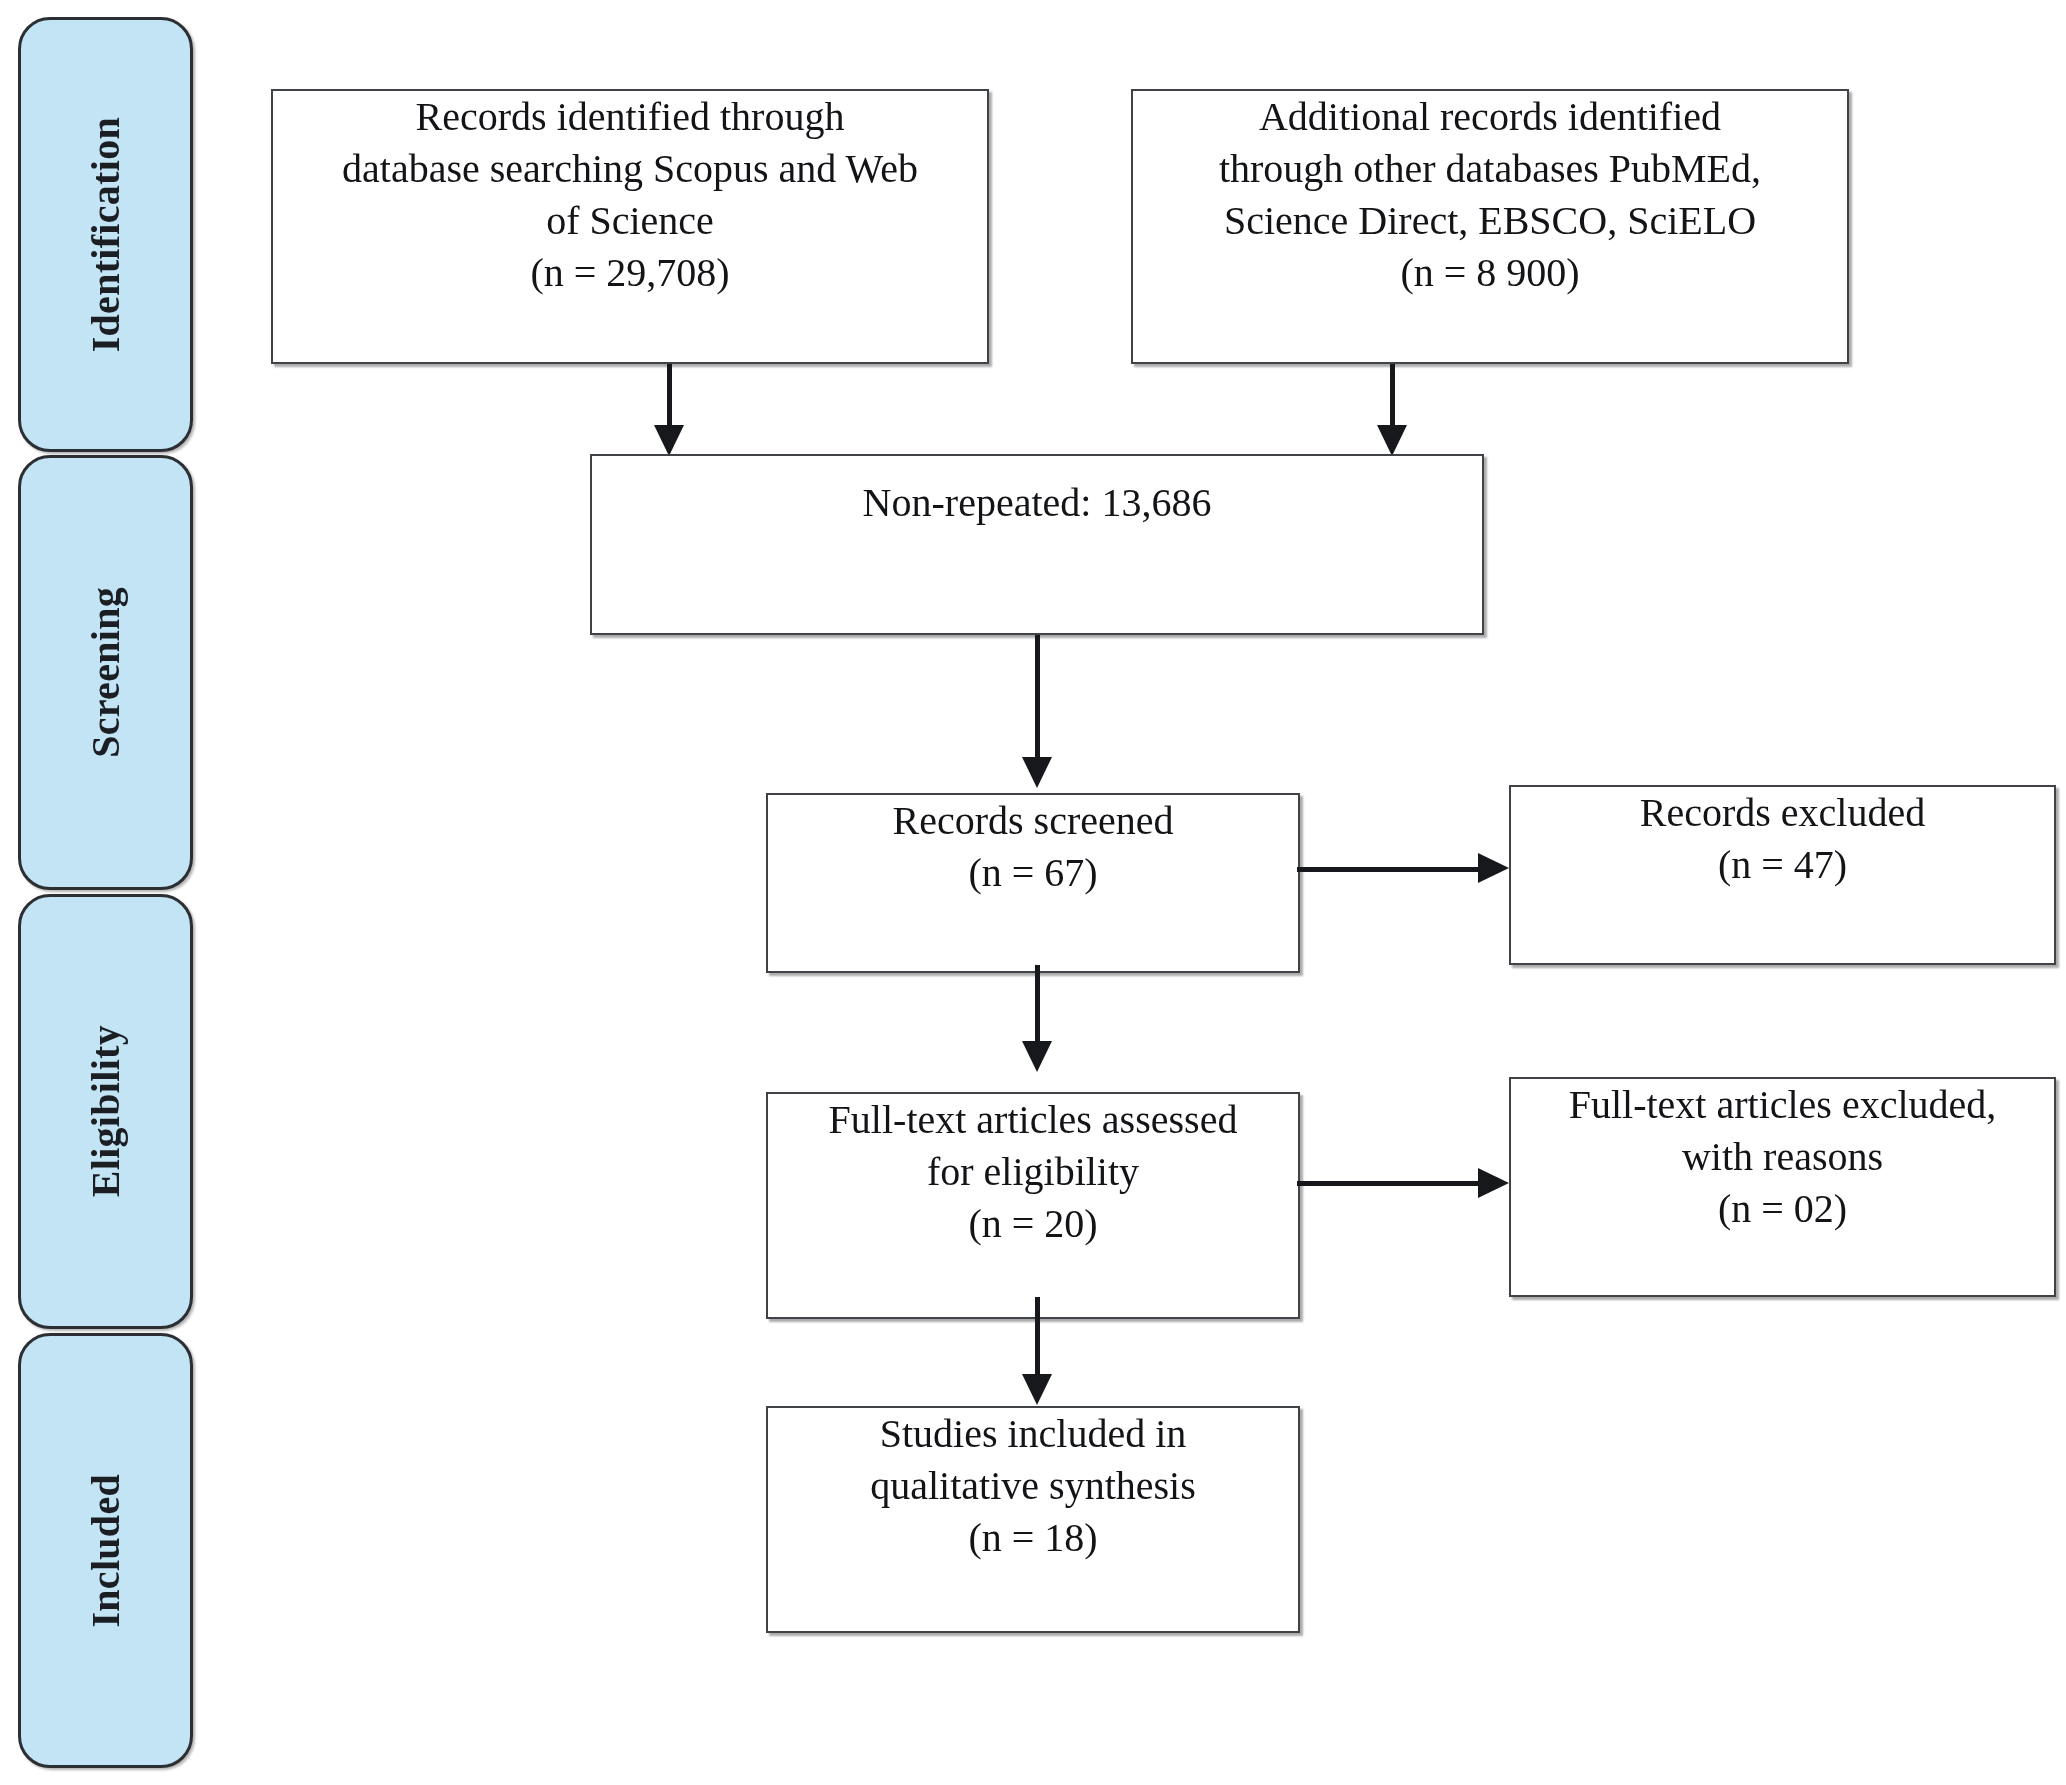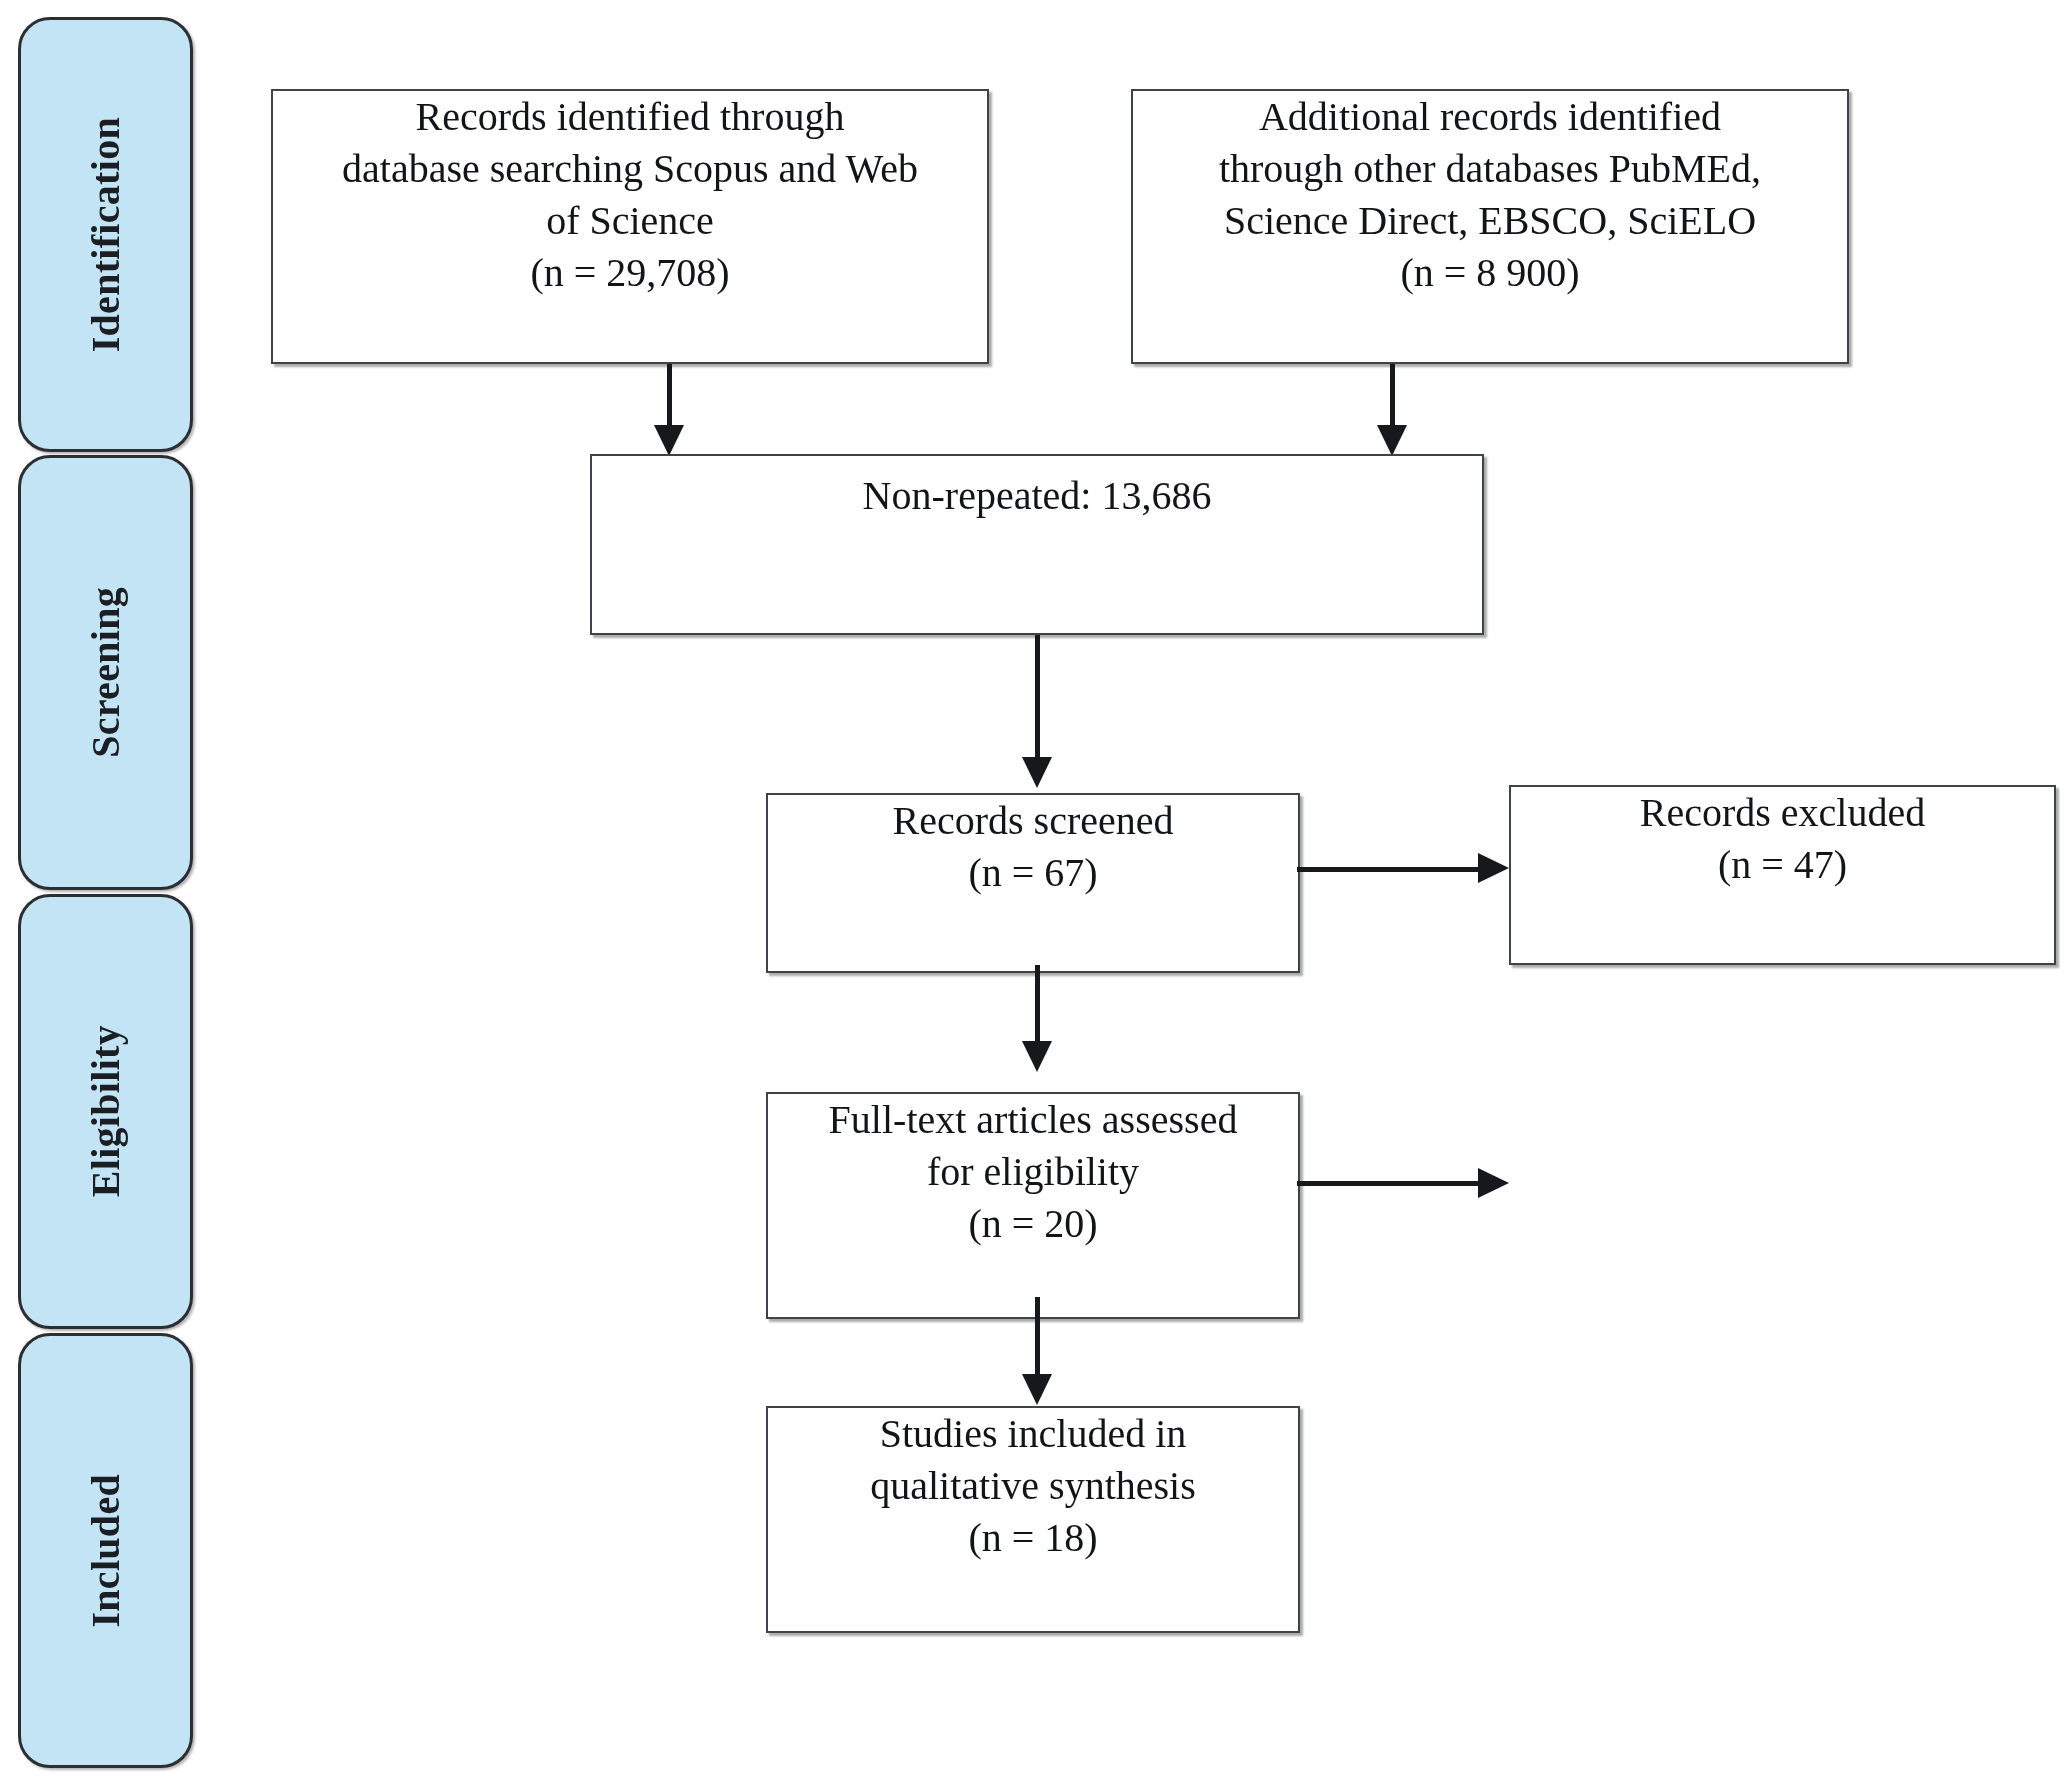--- a/index.html
+++ b/index.html
@@ -129,21 +129,21 @@
     </div>
   </div>
 
   <div class="v-line" style="left:667px;top:364px;height:65px;"></div>
   <div class="arrow-down" style="left:654px;top:425px;"></div>
 
   <div class="v-line" style="left:1390px;top:364px;height:65px;"></div>
   <div class="arrow-down" style="left:1377px;top:425px;"></div>
 
   <div class="flow-box vtop" style="left:590px;top:454px;width:894px;height:181px;">
-    <div class="flow-text" style="padding-top:14px;">
+    <div class="flow-text" style="padding-top:21px;">
       <span class="ln">Non-repeated: 13,686</span>
     </div>
   </div>
 
   <div class="v-line" style="left:1035px;top:635px;height:125px;"></div>
   <div class="arrow-down" style="left:1022px;top:757px;"></div>
 
   <div class="flow-box vcenter" style="left:766px;top:785px;width:534px;height:180px;margin-top:8px;">
     <div class="flow-text">
       <span class="ln">Records screened</span>
@@ -165,20 +165,27 @@
   <div class="arrow-down" style="left:1022px;top:1041px;"></div>
 
   <div class="flow-box vcenter" style="left:766px;top:1092px;width:534px;height:227px;">
     <div class="flow-text">
       <span class="ln">Full-text articles assessed</span>
       <span class="ln">for eligibility</span>
       <span class="ln">(n = 20)</span>
     </div>
   </div>
 
+  <div class="flow-box vcenter" style="left:1509px;top:1077px;width:547px;height:220px;">
+    <div class="flow-text">
+      <span class="ln">Full-text articles excluded,</span>
+      <span class="ln">with reasons</span>
+      <span class="ln">(n = 02)</span>
+    </div>
+  </div>
 
   <div class="h-line" style="left:1297px;top:1181px;width:185px;"></div>
   <div class="arrow-right" style="left:1478px;top:1168px;"></div>
 
   <div class="v-line" style="left:1035px;top:1297px;height:81px;"></div>
   <div class="arrow-down" style="left:1022px;top:1374px;"></div>
 
   <div class="flow-box vcenter" style="left:766px;top:1406px;width:534px;height:227px;">
     <div class="flow-text">
       <span class="ln">Studies included in</span>

